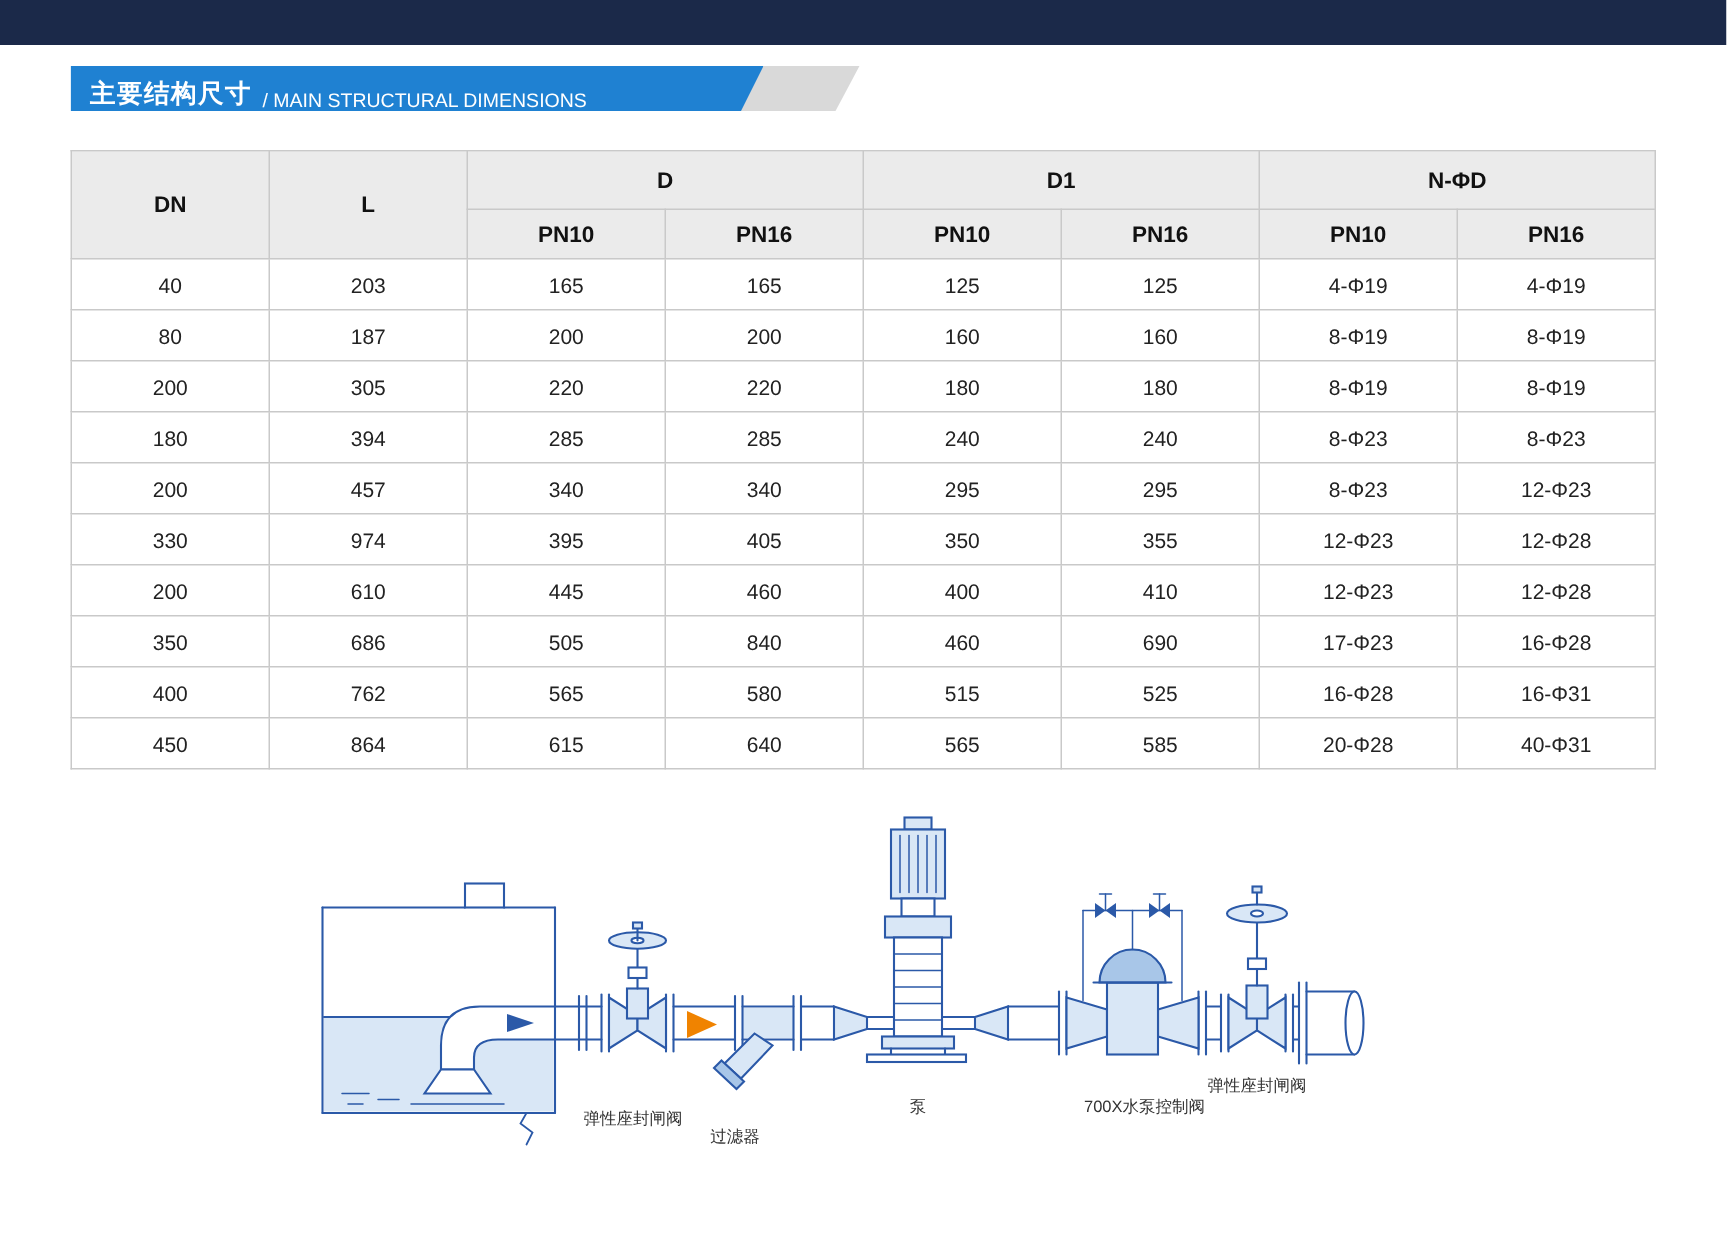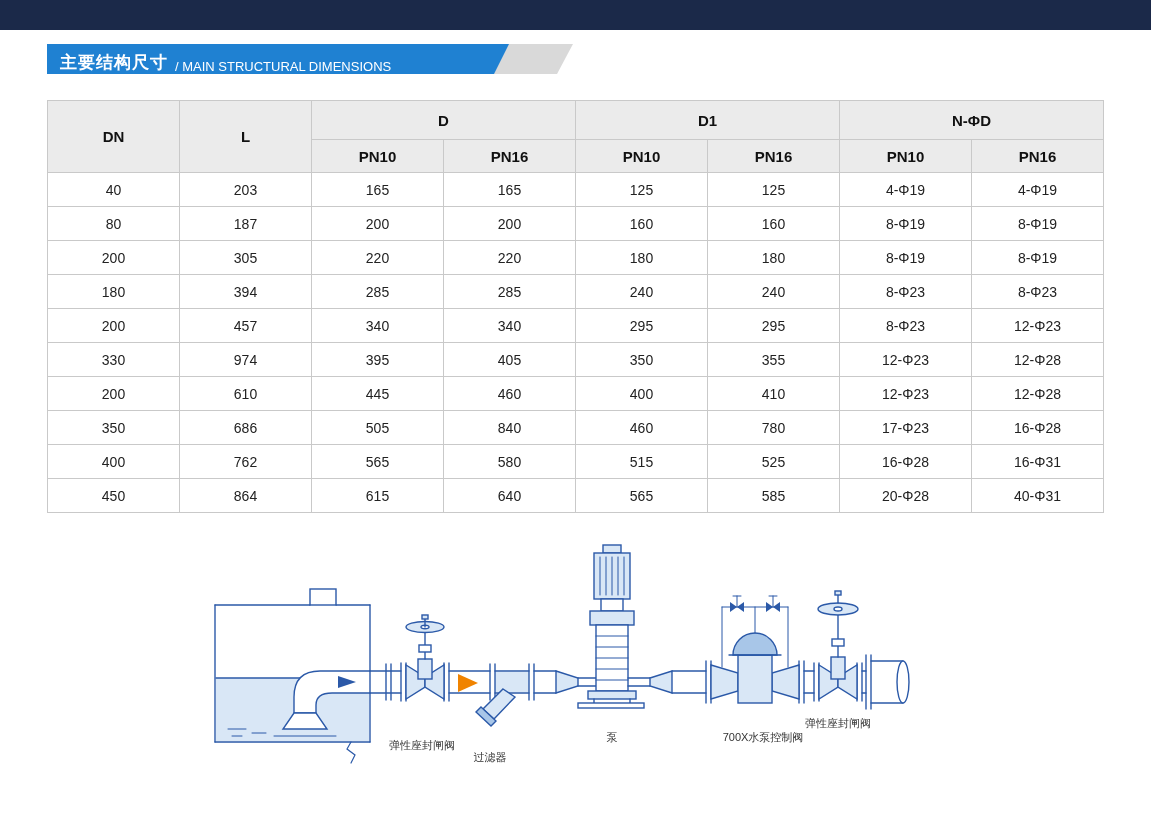--- a/index.html
+++ b/index.html
@@ -150,21 +150,21 @@
           <td>410</td>
           <td>12-Φ23</td>
           <td>12-Φ28</td>
         </tr>
         <tr>
           <td>350</td>
           <td>686</td>
           <td>505</td>
           <td>840</td>
           <td>460</td>
-          <td>780</td>
+          <td>690</td>
           <td>17-Φ23</td>
           <td>16-Φ28</td>
         </tr>
         <tr>
           <td>400</td>
           <td>762</td>
           <td>565</td>
           <td>580</td>
           <td>515</td>
           <td>525</td>

